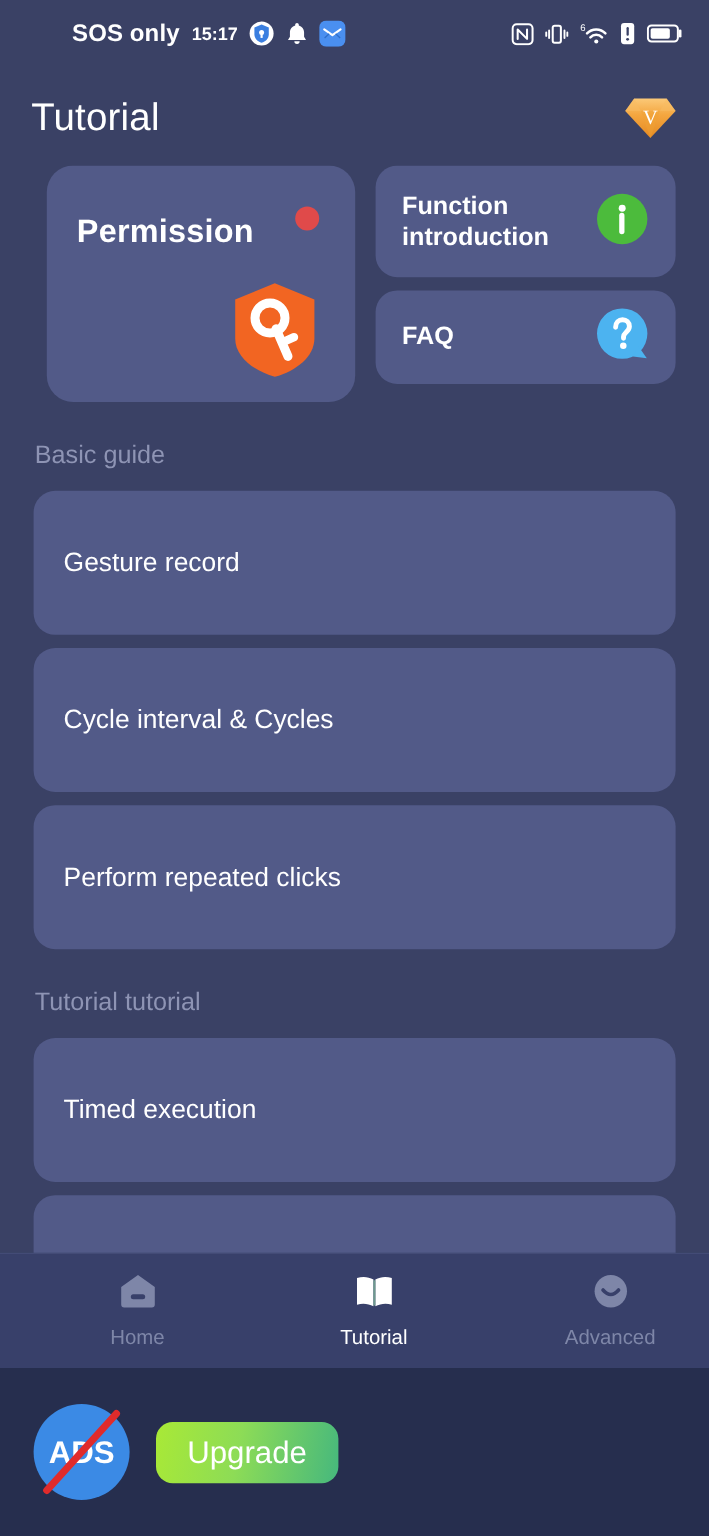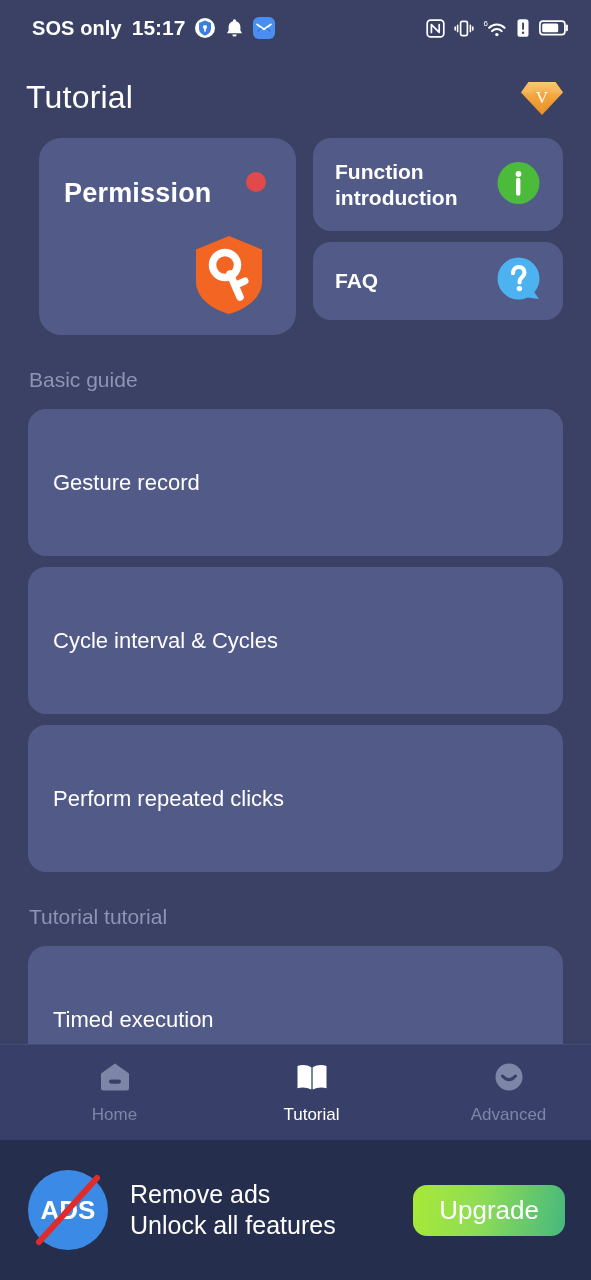--- a/index.html
+++ b/index.html
@@ -16,23 +16,23 @@
     display:flex; flex-direction:column;
   }
 
   
   .statusbar {
     height:56px; flex:0 0 56px;
     display:flex; align-items:center; justify-content:space-between;
     padding:0 22px 0 32px;
     color:#ffffff;
   }
-  .sb-left { display:flex; align-items:center; gap:9px; }
+  .sb-left { display:flex; align-items:center; gap:9px;margin-left:28px; }
   .sb-text { font-size:20px; font-weight:700; letter-spacing:0.1px; }
-  .sb-time { font-size:21px; font-weight:700; margin-left:1px; }
+  .sb-time { font-size:15px; font-weight:700; margin-left:1px; }
   .sb-right { display:flex; align-items:center; gap:9px; }
   .ic { display:inline-flex; align-items:center; justify-content:center; }
 
   
   .titlebar {
     height:82px; flex:0 0 82px;
     display:flex; align-items:center; justify-content:space-between;
     padding:0 26px 0 26px;
   }
   .page-title { font-size:32px; color:#ffffff; font-weight:400; letter-spacing:0.2px; }
@@ -75,21 +75,21 @@
     font-size:21px; font-weight:700; color:#ffffff; line-height:1.22;
     max-width:150px;
   }
   .mini-ic { position:absolute; right:22px; top:50%; transform:translateY(-50%); }
 
   .section-head {
     font-size:21px; color:#8e94b4; margin:33px 0 17px 0; padding-left:1px;
   }
   .row-card {
     background:#525a88; border-radius:18px;
-    height:147px;
+    height:120px;
     display:flex; align-items:center;
     padding:0 25px;
     margin-bottom:11px;
     color:#ffffff; font-size:22px;
   }
 
   
   .navbar {
     flex:0 0 96px; height:96px;
     background:#38406a;
@@ -306,20 +306,16 @@
   </div>
 
   <div class="banner">
     <div class="ads-badge">
       <svg width="84" height="84" viewBox="0 0 84 84">
         <circle cx="42" cy="42" r="40" fill="#3b8ae5"></circle>
         <text x="42" y="51" text-anchor="middle" font-size="26" font-weight="bold" fill="#ffffff" font-family="Liberation Sans, sans-serif">ADS</text>
         <path d="M13 74 L71 10" stroke="#e02b2b" stroke-width="6" stroke-linecap="round"></path>
       </svg>
     </div>
-    <div class="banner-text">
-      <div class="banner-l1">Remove ads</div>
-      <div class="banner-l2">Unlock all features</div>
-    </div>
     <button class="upgrade-btn">Upgrade</button>
   </div>
 
 </div>
 
 </body></html>

